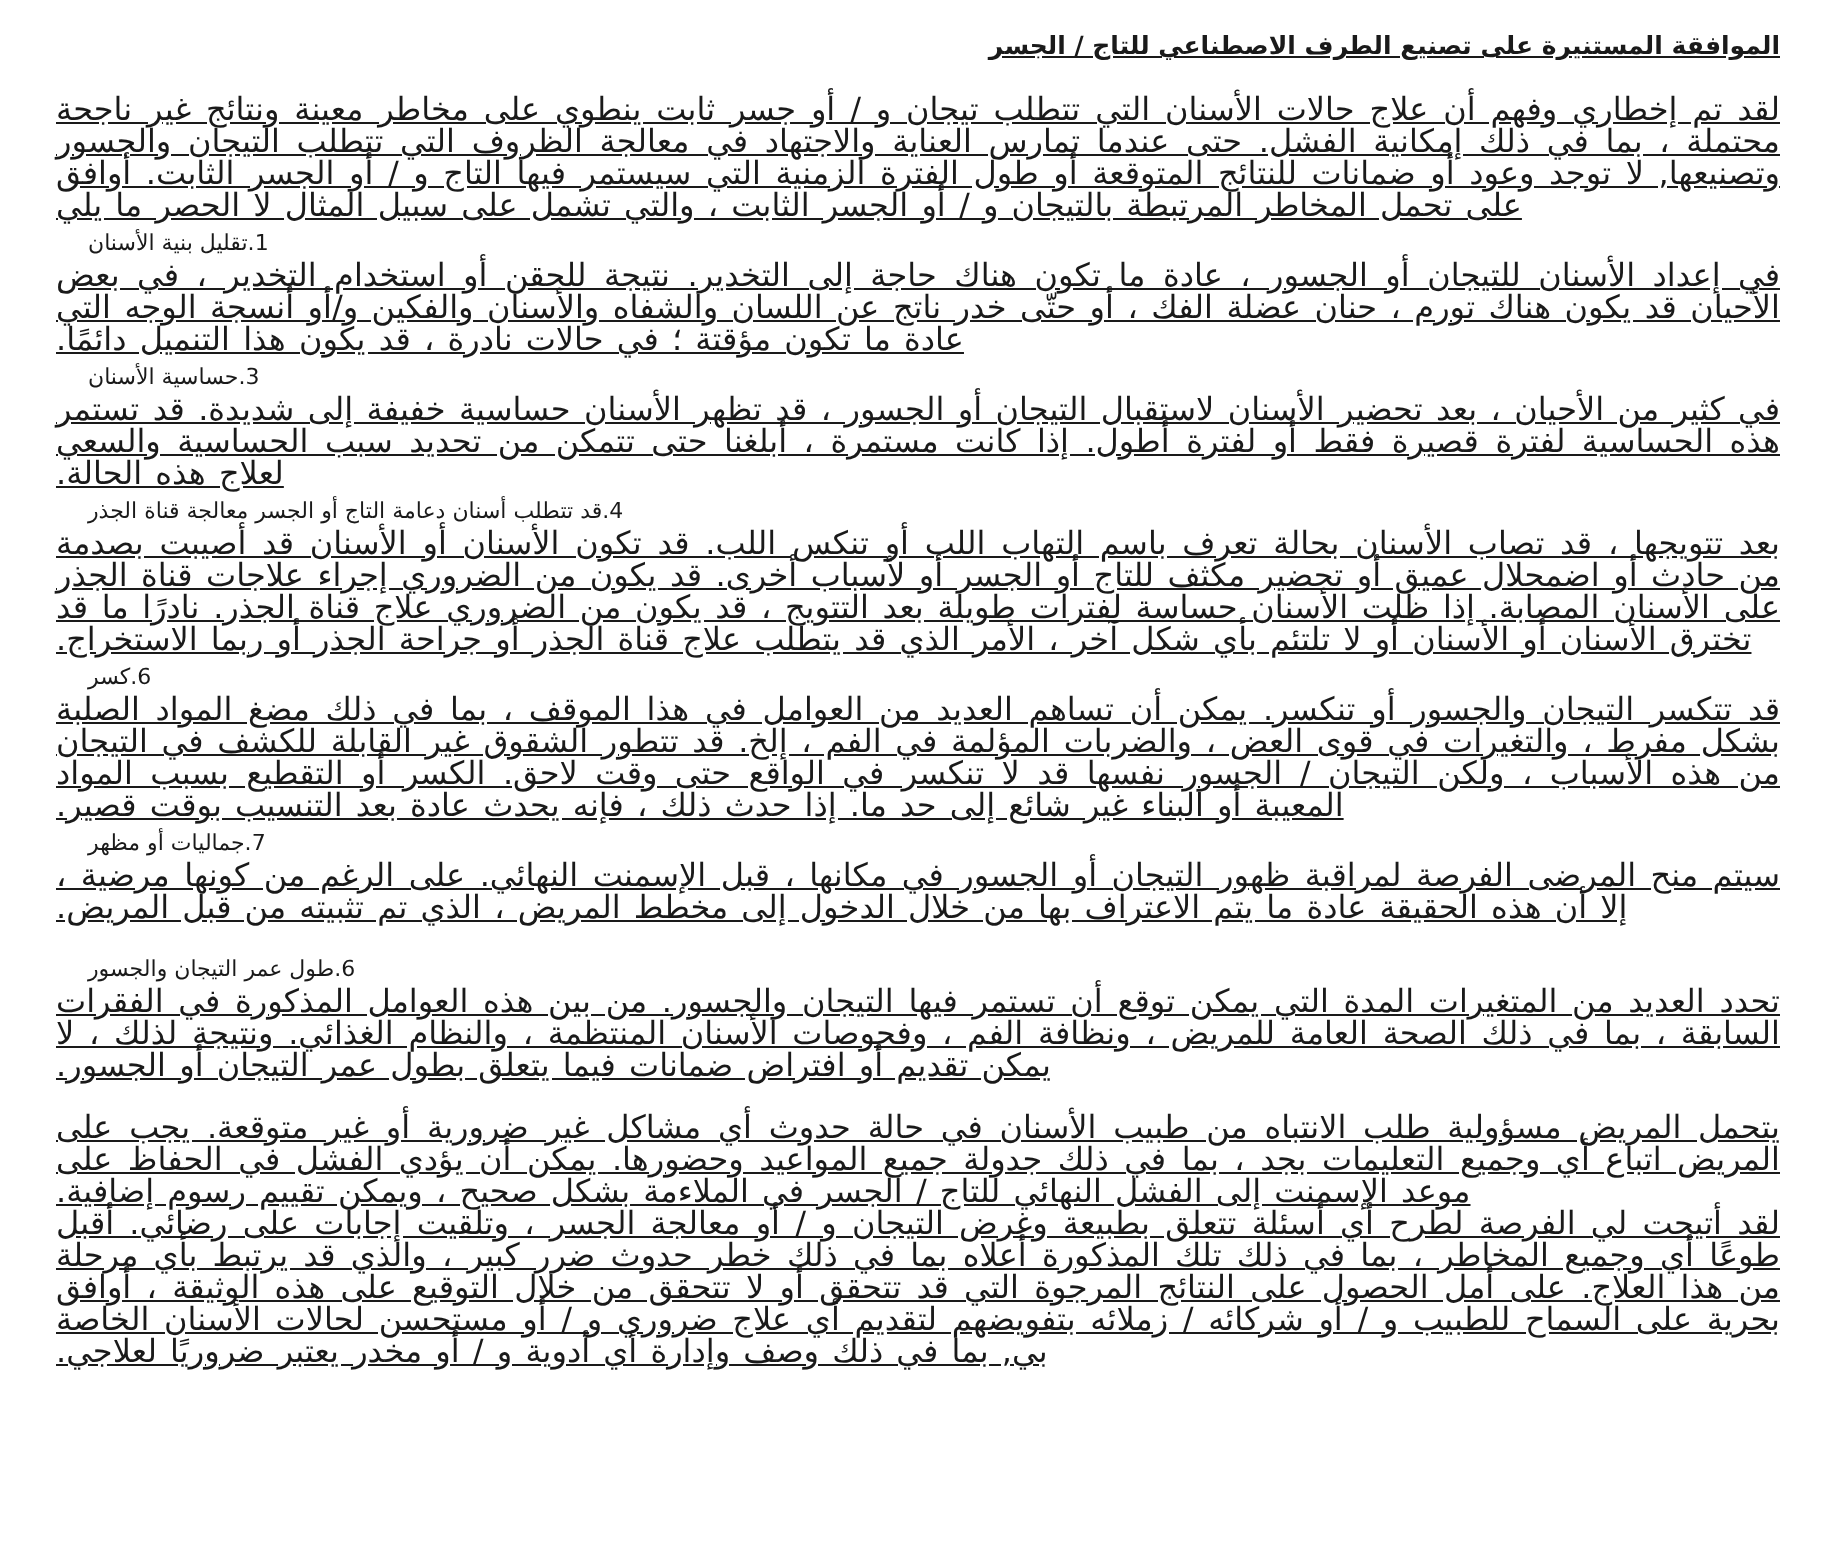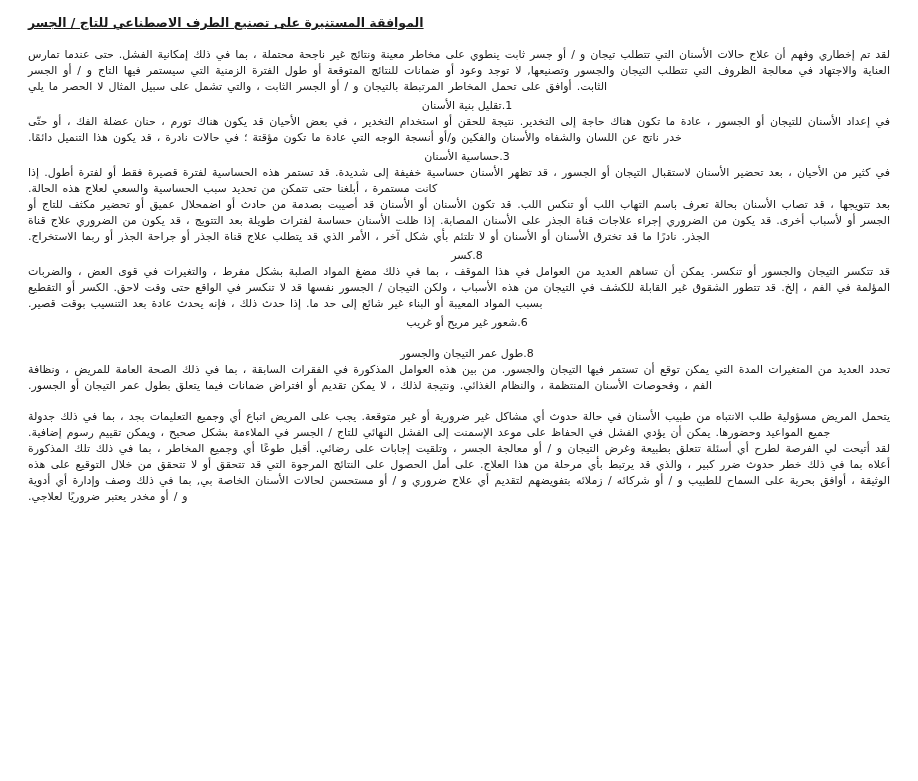--- a/index.html
+++ b/index.html
@@ -14,39 +14,40 @@
     box-sizing: border-box;
     width: 918px;
     height: 781px;
     padding: 10px 28px 0 28px;
     background: #ffffff;
     color: #1a1a1a;
     font-family: "DejaVu Sans", sans-serif;
   }
   .title {
     direction: rtl;
-    text-align: left;
+    text-align: right;
     font-size: 12.5px;
     font-weight: bold;
     text-decoration: underline;
     margin: 4px 0 16px 0;
     line-height: 17px;
   }
   .para {
     direction: rtl;
     text-align: justify;
     text-align-last: left;
-    font-size: 11px;
+    font-size: 16px;
     line-height: 16px;
     margin: 0;
     word-spacing: 1.5px;
+    text-decoration: underline;
   }
   .heading {
     direction: rtl;
-    text-align: center;
+    text-align: left;
     font-size: 11px;
     line-height: 16px;
     margin: 3px 0 0 16px;
   }
   .gap-before {
     margin-top: 15px;
   }
   .section { margin: 0; }
 </style>
 </head>
@@ -65,37 +66,39 @@
   <div class="section">
     <p class="para">في إعداد الأسنان للتيجان أو الجسور ، عادة ما تكون هناك حاجة إلى التخدير. نتيجة للحقن أو استخدام التخدير ، في بعض الأحيان قد يكون هناك تورم ، حنان عضلة الفك ، أو حتّى خدر ناتج عن اللسان والشفاه والأسنان والفكين و/أو أنسجة الوجه التي عادة ما تكون مؤقتة ؛ في حالات نادرة ، قد يكون هذا التنميل دائمًا.</p>
   </div>
 
   <div class="section">
     <div class="heading">3.حساسية الأسنان</div>
     <p class="para">في كثير من الأحيان ، بعد تحضير الأسنان لاستقبال التيجان أو الجسور ، قد تظهر الأسنان حساسية خفيفة إلى شديدة. قد تستمر هذه الحساسية لفترة قصيرة فقط أو لفترة أطول. إذا كانت مستمرة ، أبلغنا حتى تتمكن من تحديد سبب الحساسية والسعي لعلاج هذه الحالة.</p>
   </div>
 
   <div class="section">
+    <div class="heading">4.قد تتطلب أسنان دعامة التاج أو الجسر معالجة قناة الجذر</div>
     <p class="para">بعد تتويجها ، قد تصاب الأسنان بحالة تعرف باسم التهاب اللب أو تنكس اللب. قد تكون الأسنان أو الأسنان قد أصيبت بصدمة من حادث أو اضمحلال عميق أو تحضير مكثف للتاج أو الجسر أو لأسباب أخرى. قد يكون من الضروري إجراء علاجات قناة الجذر على الأسنان المصابة. إذا ظلت الأسنان حساسة لفترات طويلة بعد التتويج ، قد يكون من الضروري علاج قناة الجذر. نادرًا ما قد تخترق الأسنان أو الأسنان أو لا تلتئم بأي شكل آخر ، الأمر الذي قد يتطلب علاج قناة الجذر أو جراحة الجذر أو ربما الاستخراج.</p>
   </div>
 
   <div class="section">
-    <div class="heading">8.كسر</div>
+    <div class="heading">6.كسر</div>
     <p class="para">قد تتكسر التيجان والجسور أو تنكسر. يمكن أن تساهم العديد من العوامل في هذا الموقف ، بما في ذلك مضغ المواد الصلبة بشكل مفرط ، والتغيرات في قوى العض ، والضربات المؤلمة في الفم ، إلخ. قد تتطور الشقوق غير القابلة للكشف في التيجان من هذه الأسباب ، ولكن التيجان / الجسور نفسها قد لا تنكسر في الواقع حتى وقت لاحق. الكسر أو التقطيع بسبب المواد المعيبة أو البناء غير شائع إلى حد ما. إذا حدث ذلك ، فإنه يحدث عادة بعد التنسيب بوقت قصير.</p>
-  </div>
-
-  <div class="section">
-    <div class="heading">6.شعور غير مريح أو غريب</div>
   </div>
 
   <div class="section">
   </div>
 
   <div class="section">
-    <div class="heading gap-before">8.طول عمر التيجان والجسور</div>
+    <div class="heading">7.جماليات أو مظهر</div>
+    <p class="para">سيتم منح المرضى الفرصة لمراقبة ظهور التيجان أو الجسور في مكانها ، قبل الإسمنت النهائي. على الرغم من كونها مرضية ، إلا أن هذه الحقيقة عادة ما يتم الاعتراف بها من خلال الدخول إلى مخطط المريض ، الذي تم تثبيته من قبل المريض.</p>
+  </div>
+
+  <div class="section">
+    <div class="heading gap-before">6.طول عمر التيجان والجسور</div>
     <p class="para">تحدد العديد من المتغيرات المدة التي يمكن توقع أن تستمر فيها التيجان والجسور. من بين هذه العوامل المذكورة في الفقرات السابقة ، بما في ذلك الصحة العامة للمريض ، ونظافة الفم ، وفحوصات الأسنان المنتظمة ، والنظام الغذائي. ونتيجة لذلك ، لا يمكن تقديم أو افتراض ضمانات فيما يتعلق بطول عمر التيجان أو الجسور.</p>
   </div>
 
   <p class="para gap-before">يتحمل المريض مسؤولية طلب الانتباه من طبيب الأسنان في حالة حدوث أي مشاكل غير ضرورية أو غير متوقعة. يجب على المريض اتباع أي وجميع التعليمات بجد ، بما في ذلك جدولة جميع المواعيد وحضورها. يمكن أن يؤدي الفشل في الحفاظ على موعد الإسمنت إلى الفشل النهائي للتاج / الجسر في الملاءمة بشكل صحيح ، ويمكن تقييم رسوم إضافية.</p>
 
   <p class="para">لقد أتيحت لي الفرصة لطرح أي أسئلة تتعلق بطبيعة وغرض التيجان و / أو معالجة الجسر ، وتلقيت إجابات على رضائي. أقبل طوعًا أي وجميع المخاطر ، بما في ذلك تلك المذكورة أعلاه بما في ذلك خطر حدوث ضرر كبير ، والذي قد يرتبط بأي مرحلة من هذا العلاج. على أمل الحصول على النتائج المرجوة التي قد تتحقق أو لا تتحقق من خلال التوقيع على هذه الوثيقة ، أوافق بحرية على السماح للطبيب و / أو شركائه / زملائه بتفويضهم لتقديم أي علاج ضروري و / أو مستحسن لحالات الأسنان الخاصة بي, بما في ذلك وصف وإدارة أي أدوية و / أو مخدر يعتبر ضروريًا لعلاجي.</p>
 
 </div>
 
 </body></html>

